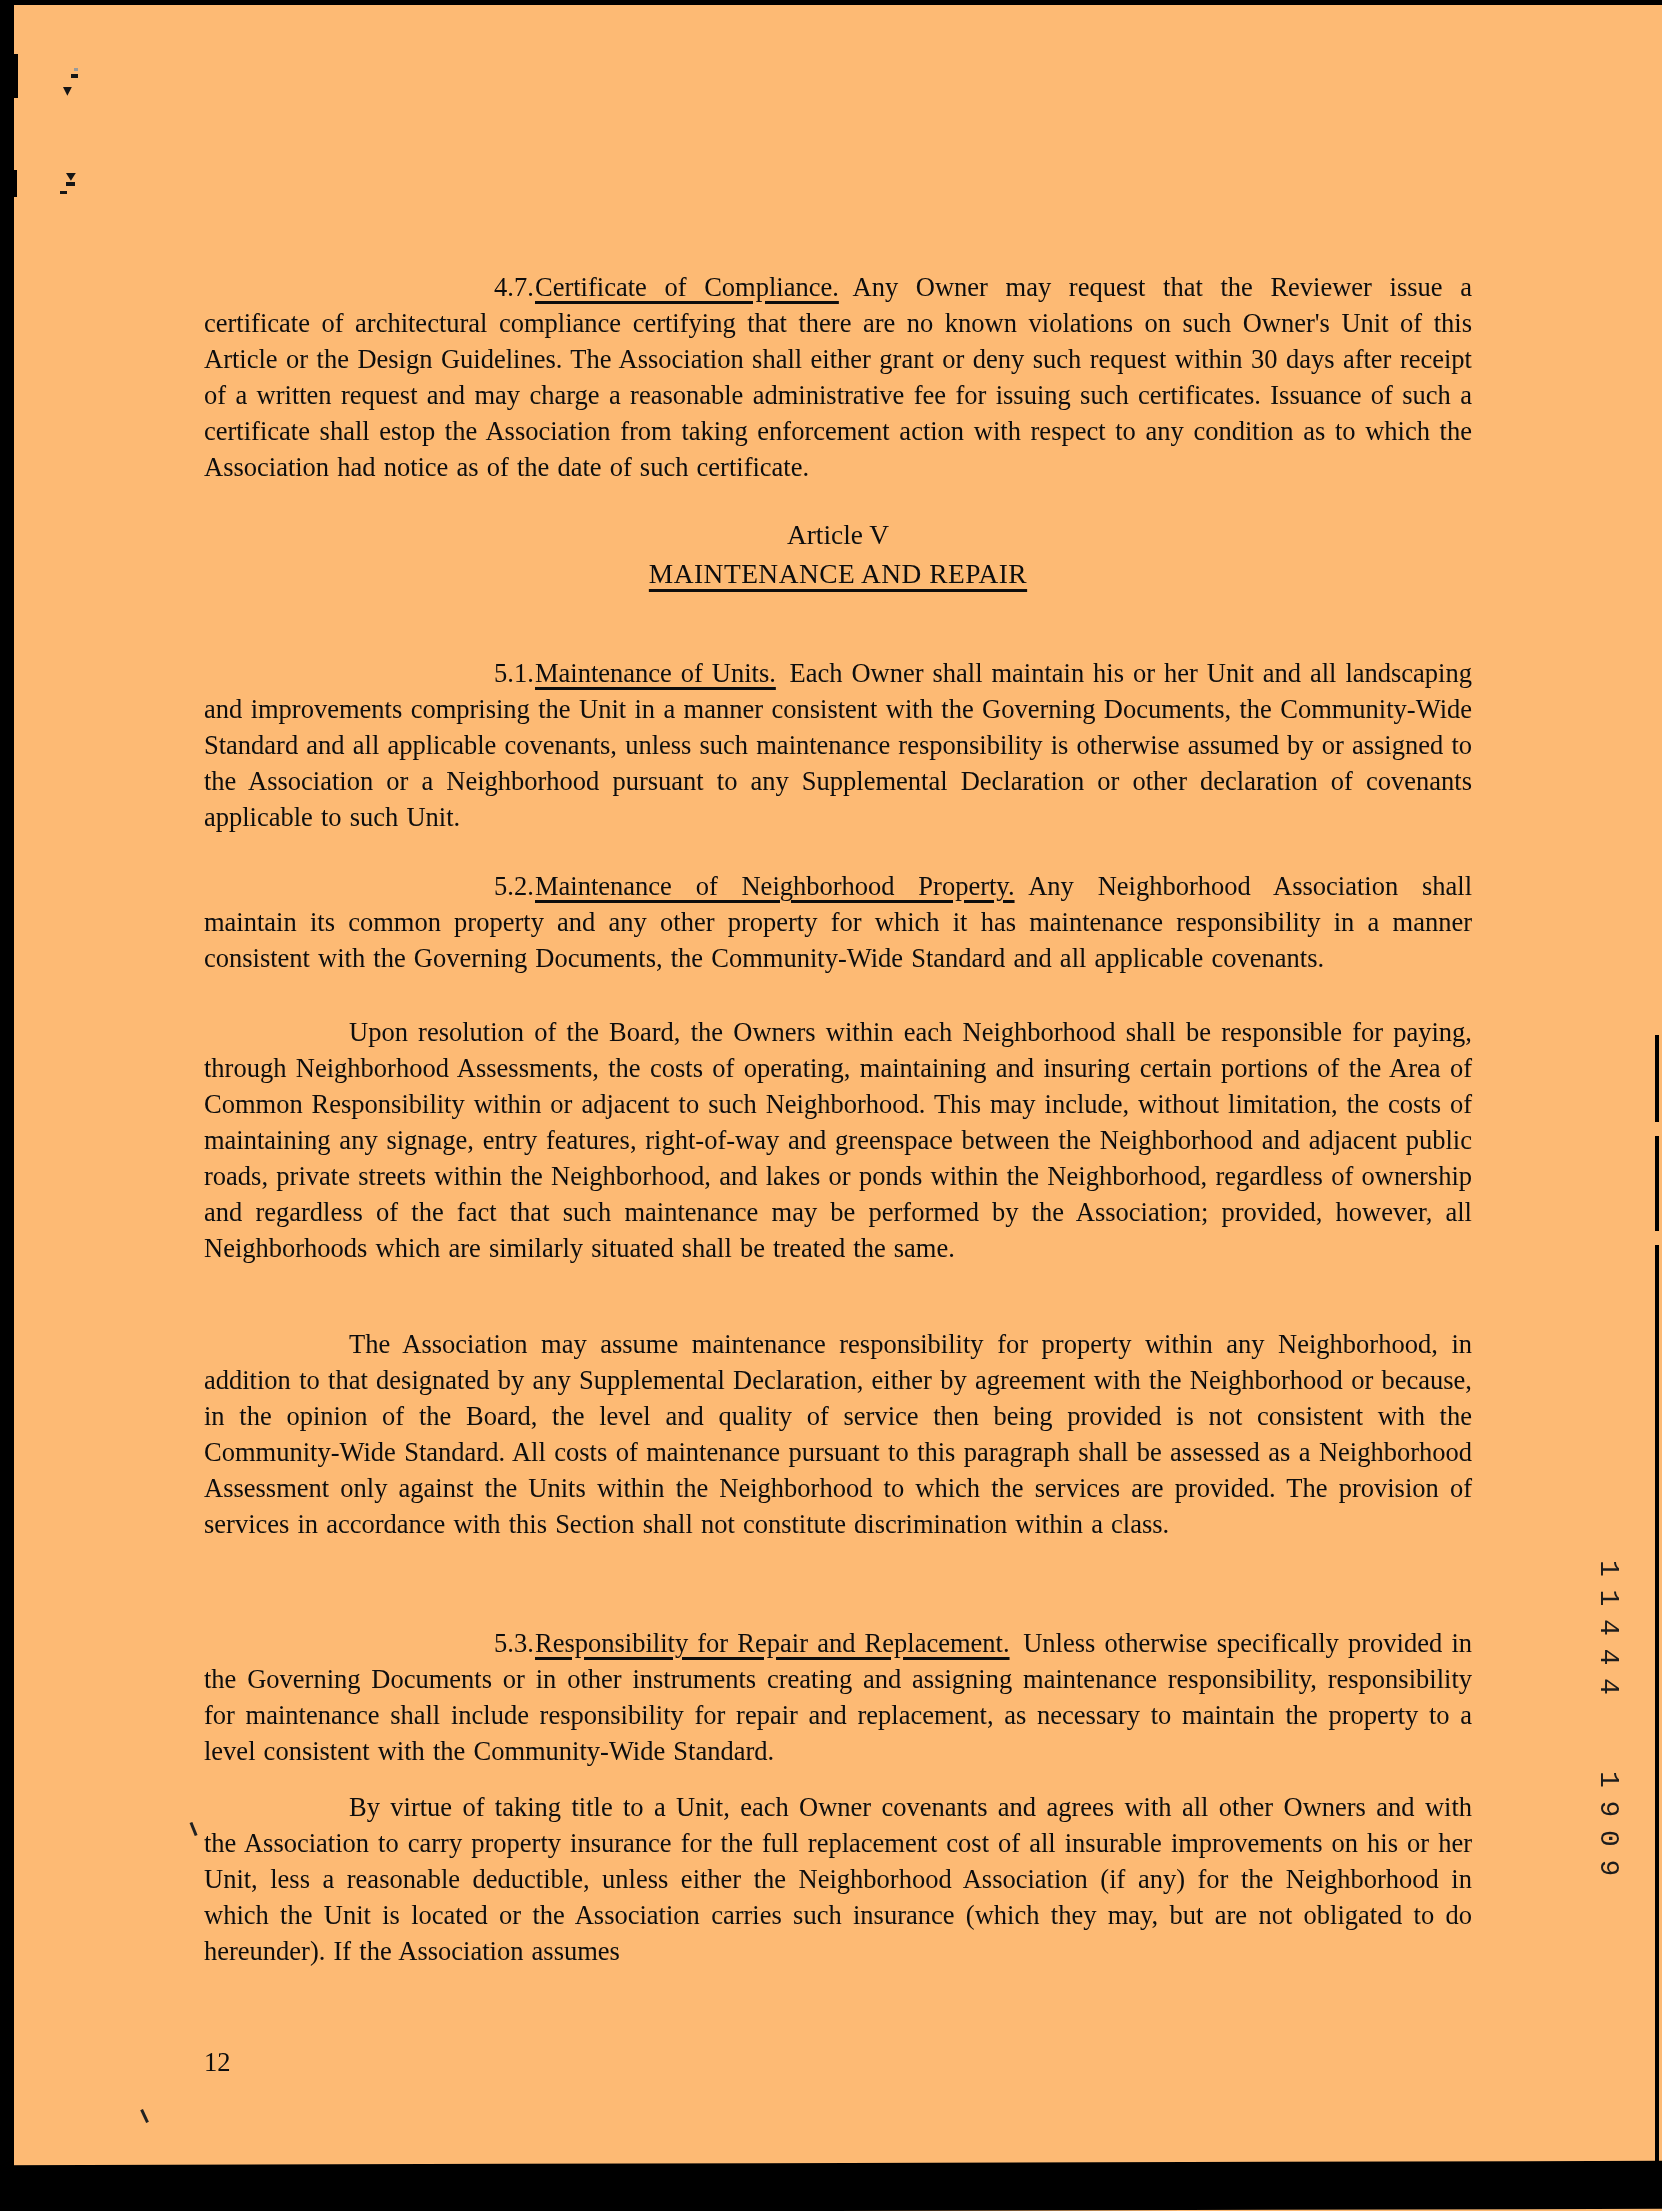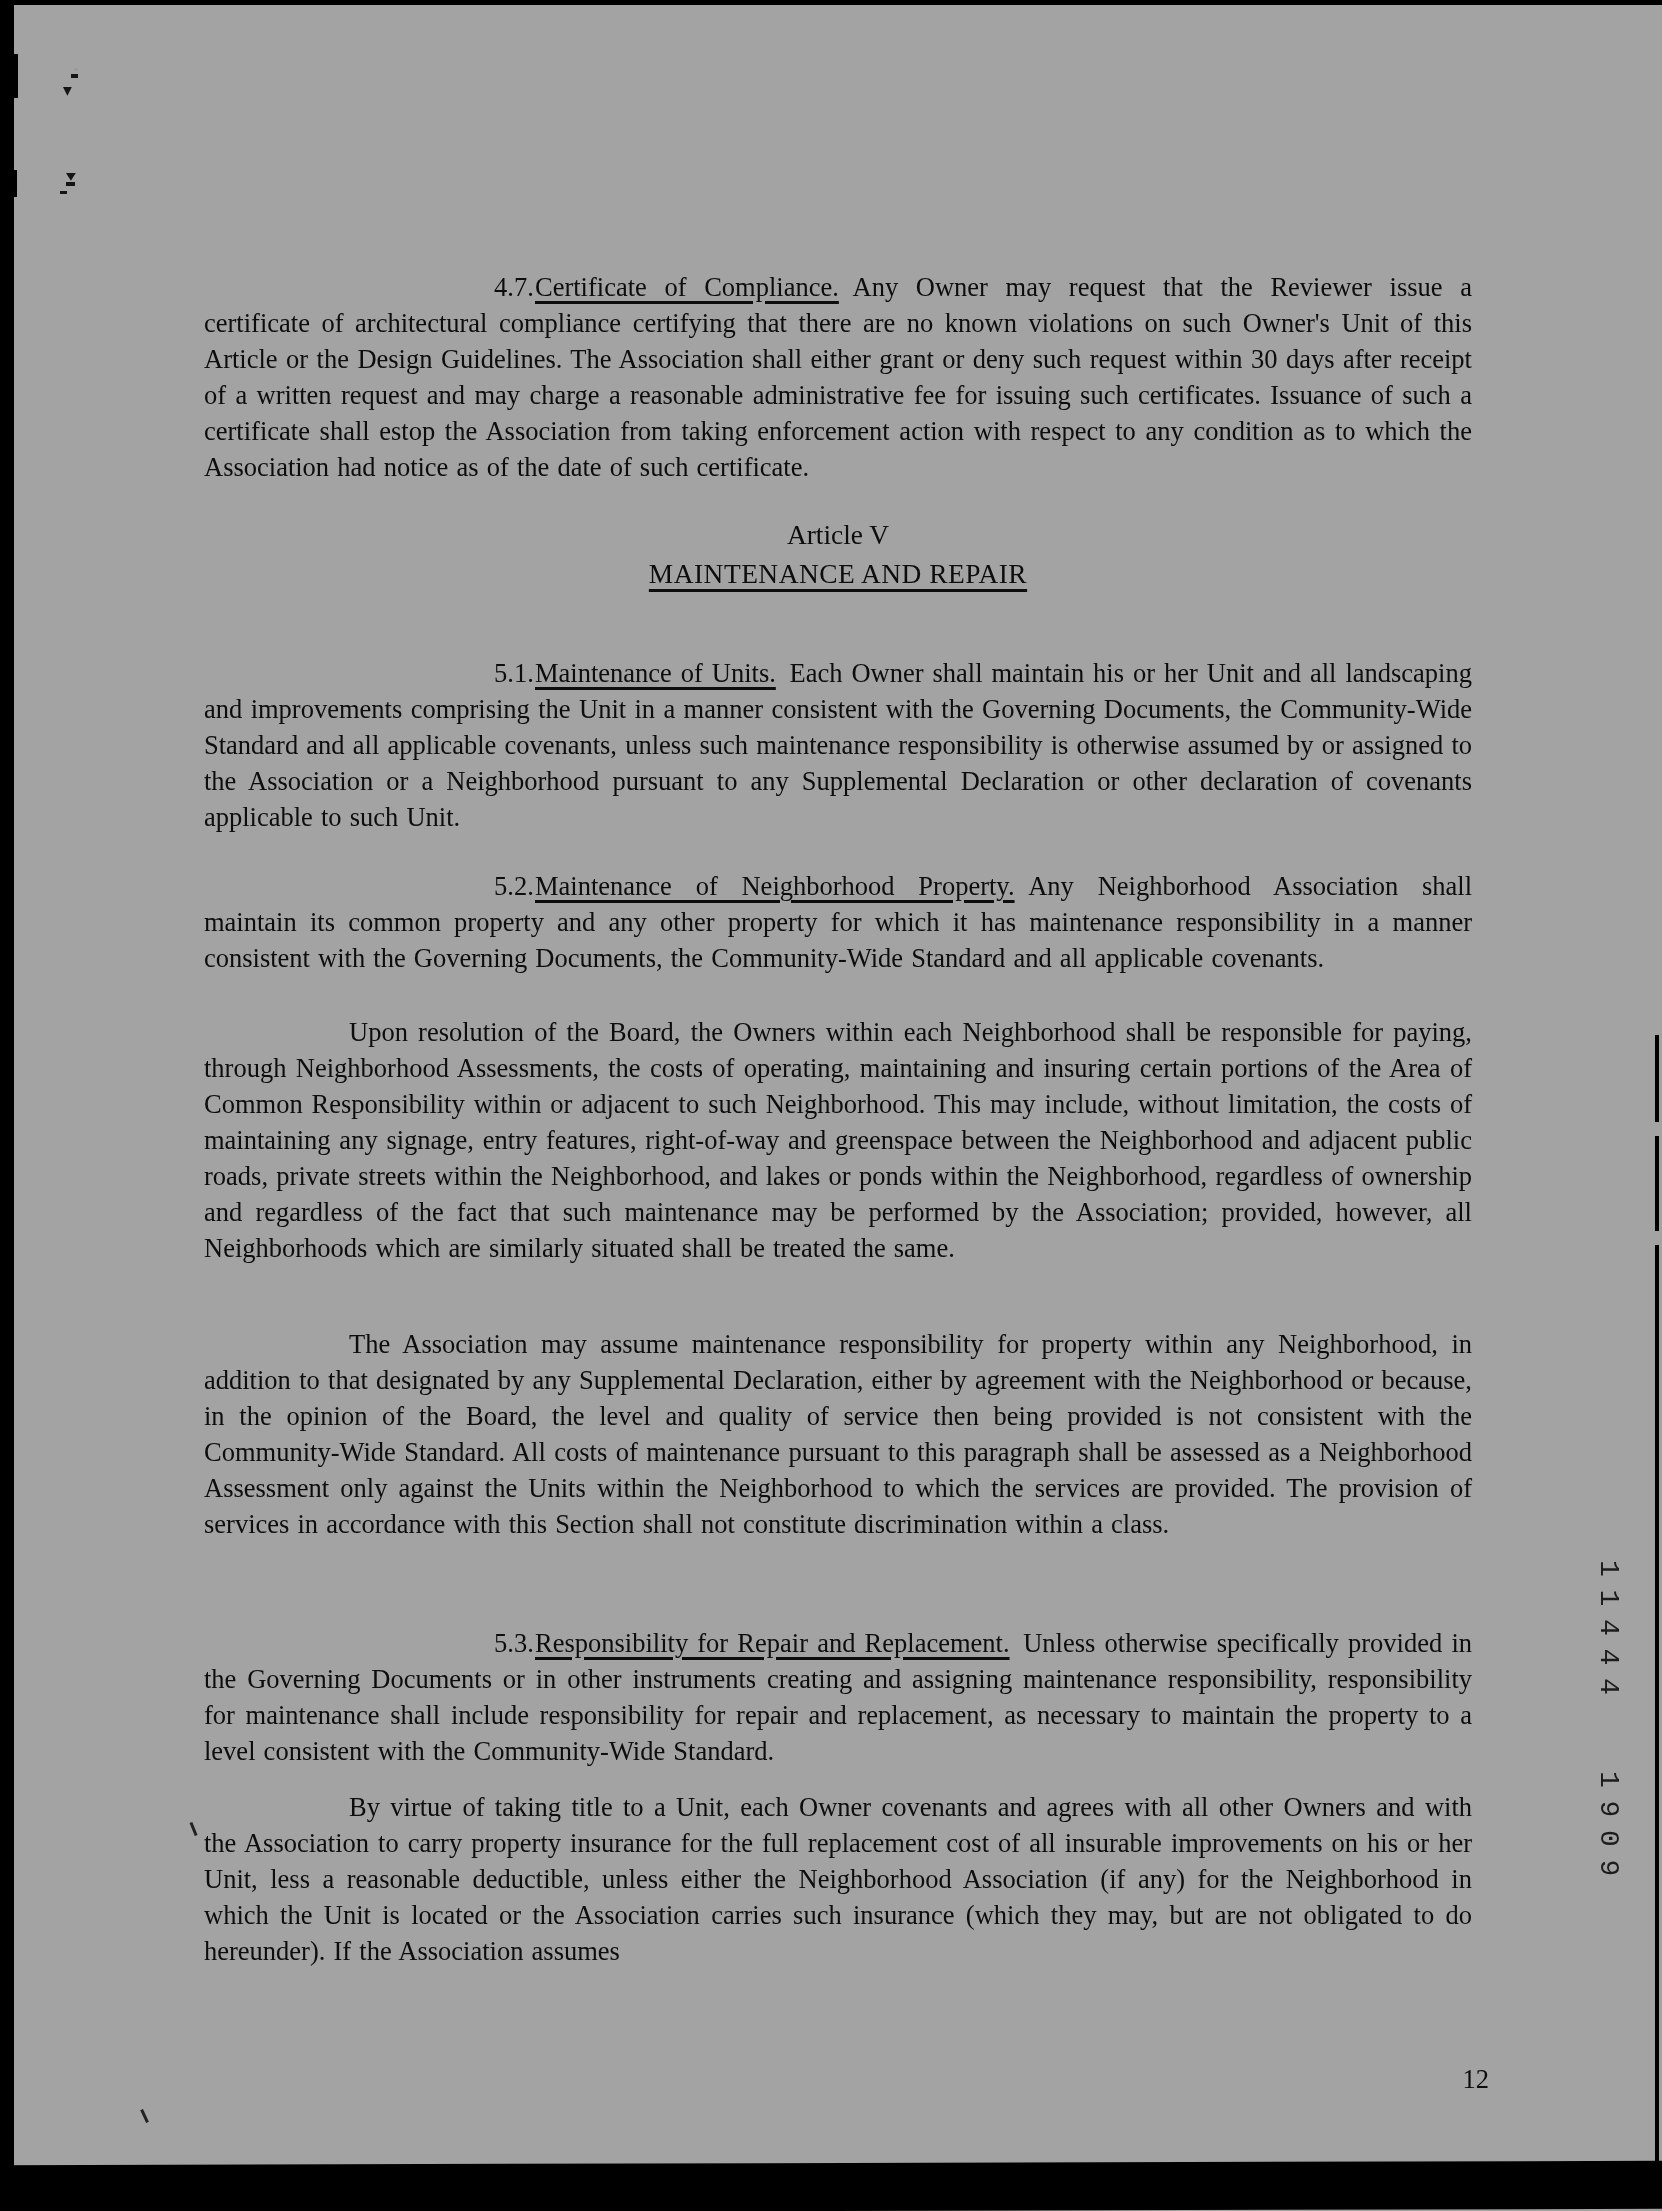--- a/index.html
+++ b/index.html
@@ -1,21 +1,21 @@
 <!DOCTYPE html>
 <html><head>
 <meta charset="utf-8">
 <style>
   html,body{margin:0;padding:0;}
   body{
     width:1662px;height:2211px;background:#ffffff;position:relative;
     font-family:"Liberation Serif","DejaVu Serif",serif;color:#0d0d0d;
     overflow:hidden;
   }
-  .page{position:absolute;inset:0;background:#a3a3a3;}
+  .page{position:absolute;inset:0;background:#fdba74;}
   
   .b-left{position:absolute;left:0;top:0;width:13.7px;height:2211px;background:#000;}
   .b-top{position:absolute;left:0;top:0;width:1662px;height:4.9px;background:#000;}
   .b-bottom{position:absolute;left:0;top:2163px;width:1662px;height:48px;background:#000;transform:skewY(-0.15deg);}
   .b-right-seg{position:absolute;left:1655px;width:3.9px;background:#000;}
   .seg1{top:1035px;height:87px;}
   .seg2{top:1136px;height:95px;}
   .seg3{top:1245px;height:918px;}
   .bump{position:absolute;background:#000;}
   
@@ -26,21 +26,21 @@
   .para{
     position:absolute;left:204px;width:1268px;margin:0;
     font-size:26.5px;line-height:36px;text-align:justify;text-align-last:left;
     word-spacing:1.5px;
   }
   .indent{text-indent:145px;}
   .num{display:inline-block;width:186px;}
   .title{text-decoration:underline;text-decoration-thickness:2.5px;text-underline-offset:4.9px;margin-right:13.7px;}
   .heading{position:absolute;left:204px;width:1268px;margin:0;text-align:center;font-weight:normal;font-size:27.4px;line-height:39px;}
   .heading .sub{text-decoration:underline;text-decoration-thickness:2.9px;text-underline-offset:5.9px;letter-spacing:0.5px;}
-  .pagenum{position:absolute;left:204px;width:1268px;top:2047px;margin:17px;text-align:right;font-size:26.5px;}
+  .pagenum{position:absolute;left:204px;width:1268px;top:2047px;margin:0;text-align:left;font-size:26.5px;}
   
   .stamp{
     position:absolute;font-family:"Liberation Mono","DejaVu Sans Mono",monospace;
     font-size:28px;letter-spacing:12.7px;color:#1c1c1c;white-space:nowrap;
     transform-origin:0 0;transform:rotate(90deg);
   }
   #stamp1{left:1624px;top:1560px;}
   #stamp2{left:1624px;top:1771px;}
   .tick{position:absolute;width:2.9px;height:13.7px;background:#222;}
 </style>

